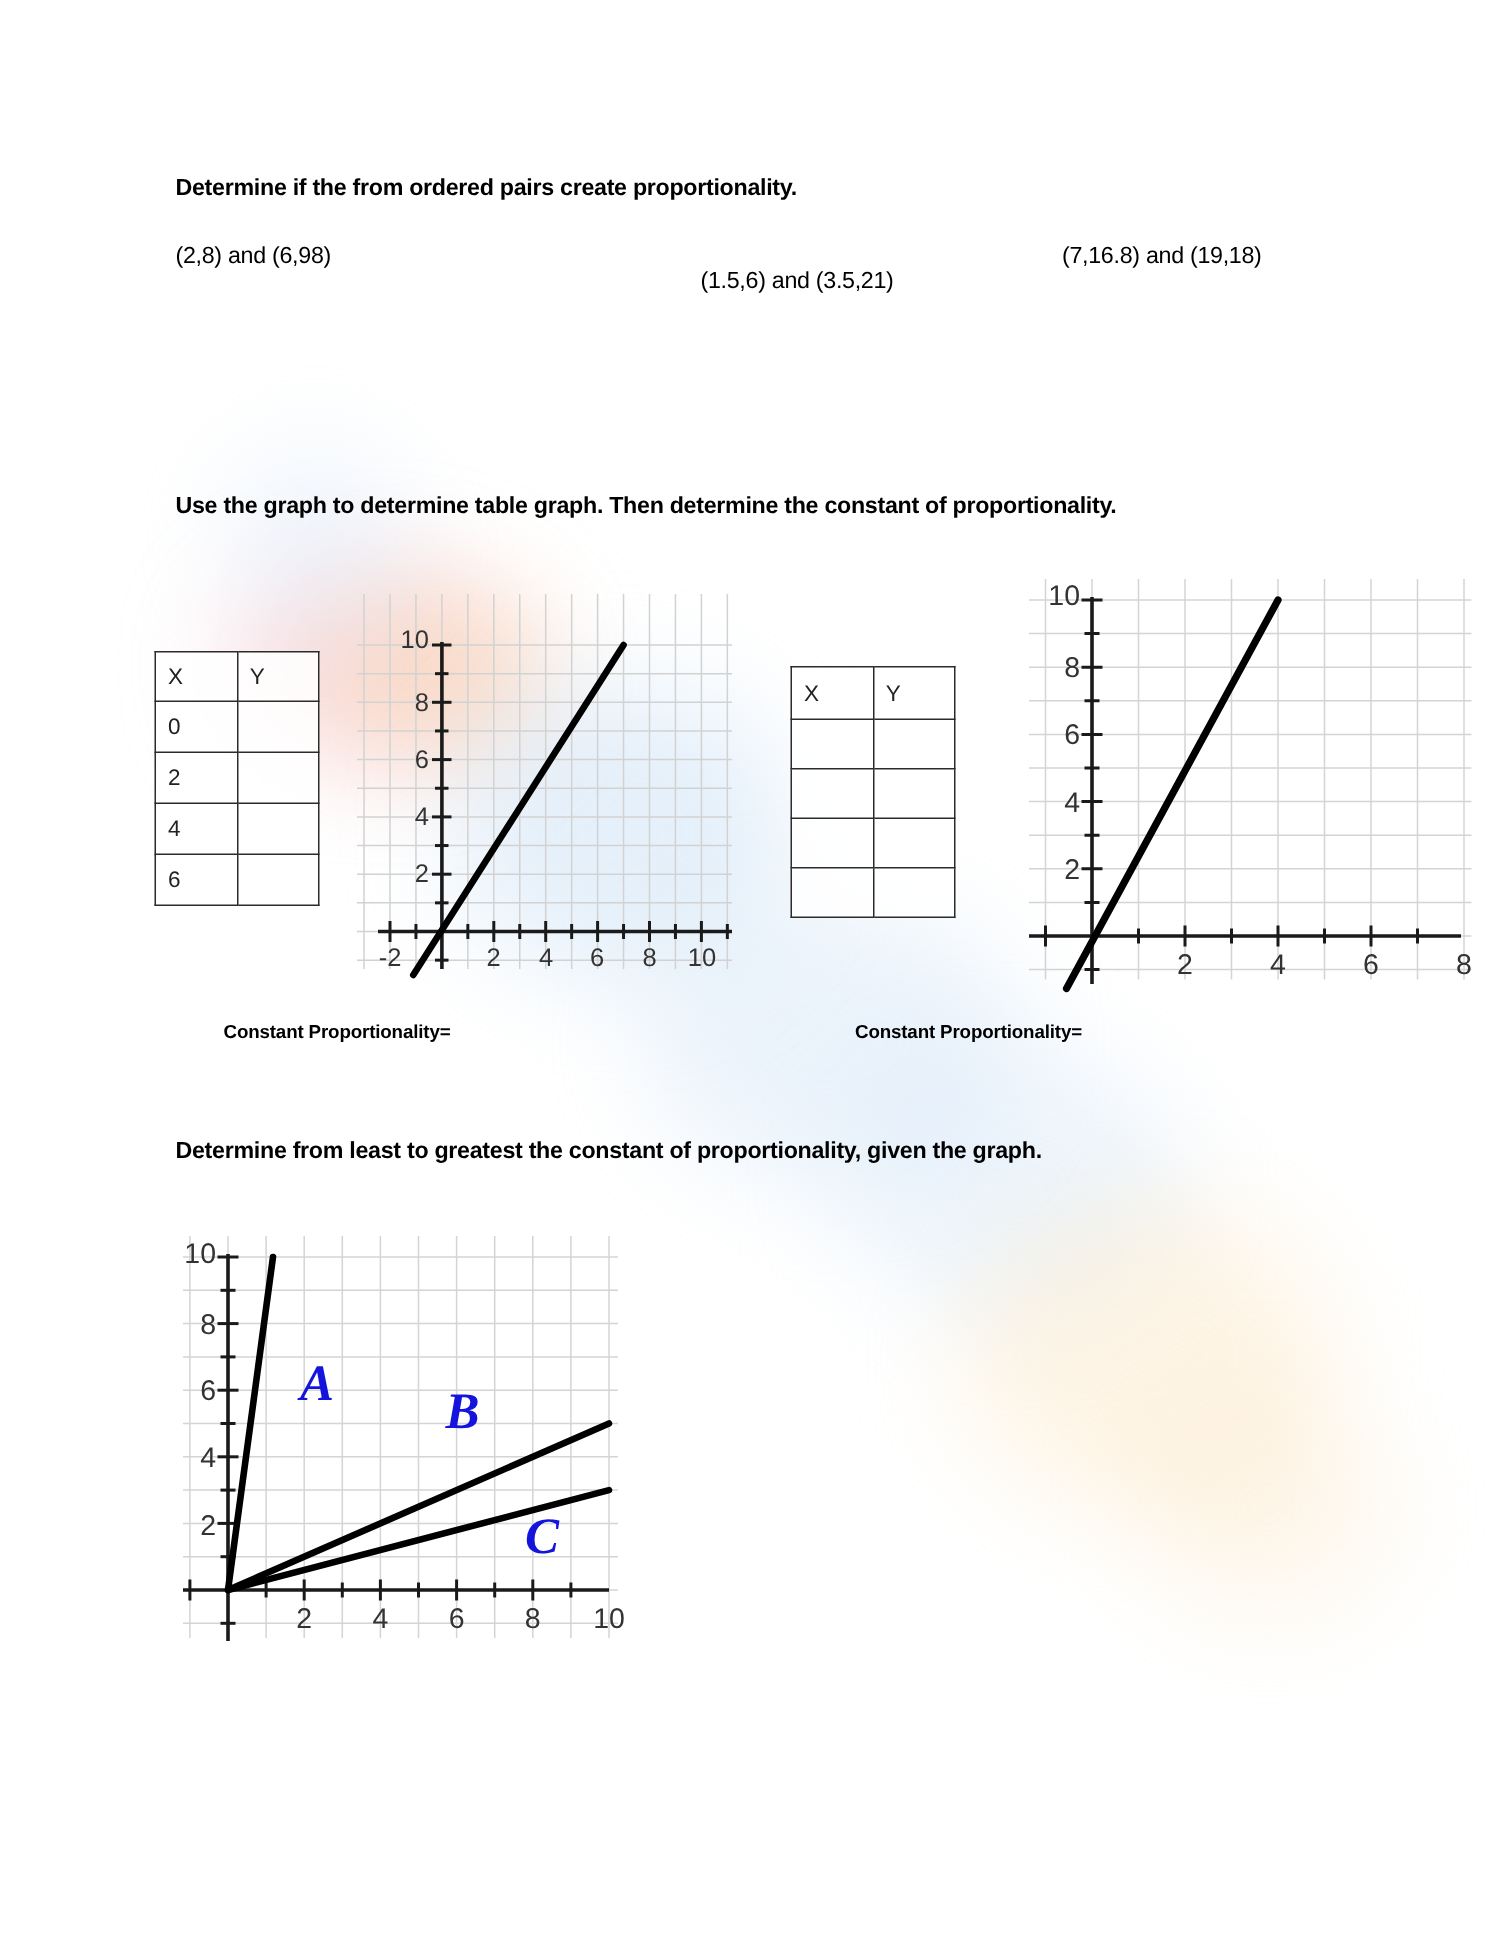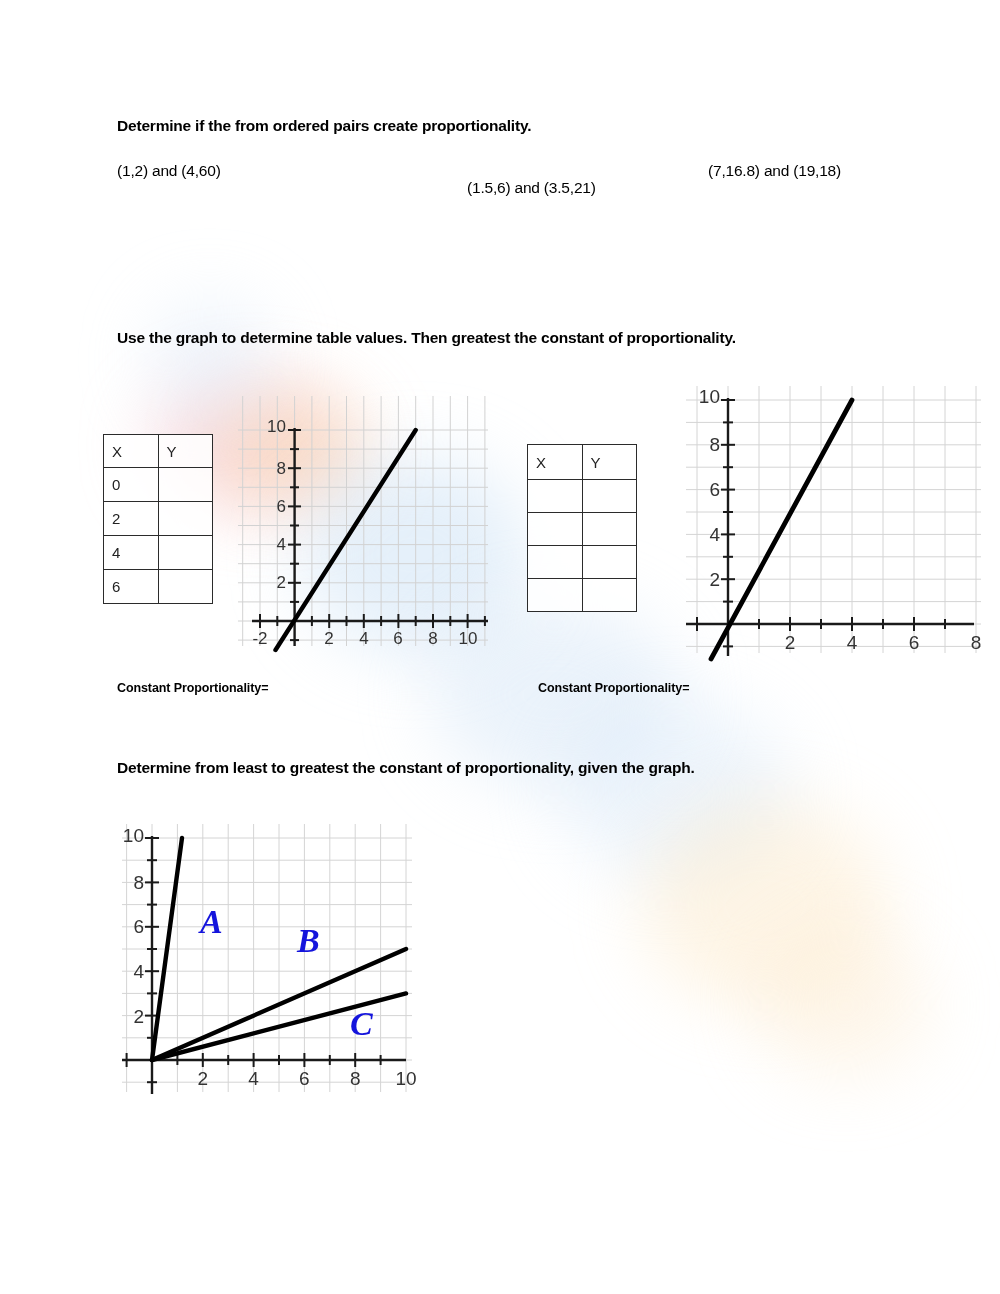--- a/index.html
+++ b/index.html
@@ -61,20 +61,21 @@
     font-size: 15.5px;
     letter-spacing: -0.2px;
     white-space: nowrap;
   }
   .cp-label {
     position: absolute;
     font-weight: bold;
     font-size: 12.5px;
     letter-spacing: -0.1px;
     white-space: nowrap;
+    margin-left: 32px;
   }
 
   
   table.vt {
     position: absolute;
     border-collapse: collapse;
     background: rgba(255,255,255,0.85);
   }
   table.vt td {
     border: 1px solid #2b2b2b;
@@ -100,27 +101,27 @@
   <div class="blob b5"></div>
   <div class="blob b6"></div>
   <div class="blob b7"></div>
   <div class="blob b8"></div>
 </div>
 
 <div class="page-layer">
 
   <div class="prompt" style="left:117px; top:115px; width:760px;">Determine if the from ordered pairs create proportionality.</div>
 
-  <div class="pair-text" style="left:117px; top:162px;">(1,2) and (4,60)</div>
+  <div class="pair-text" style="left:117px; top:162px;">(2,8) and (6,98)</div>
 
   <div class="pair-text" style="left:467px; top:179px;">(1.5,6) and (3.5,21)</div>
 
   <div class="pair-text" style="left:708px; top:162px;">(7,16.8) and (19,18)</div>
 
-  <div class="prompt" style="left:117px; top:327px; width:660px;">Use the graph to determine table values. Then greatest the constant of proportionality.</div>
+  <div class="prompt" style="left:117px; top:327px; width:660px;">Use the graph to determine table graph. Then determine the constant of proportionality.</div>
 
   <table class="vt" style="left:103px; top:434px; width:110px;">
     <tbody>
       <tr>
         <td class="hd" style="width:55px; height:32px;">X</td>
         <td class="hd" style="width:55px; height:32px;">Y</td>
       </tr>
       <tr>
         <td style="height:33px;">0</td>
         <td style="height:33px;"></td>

